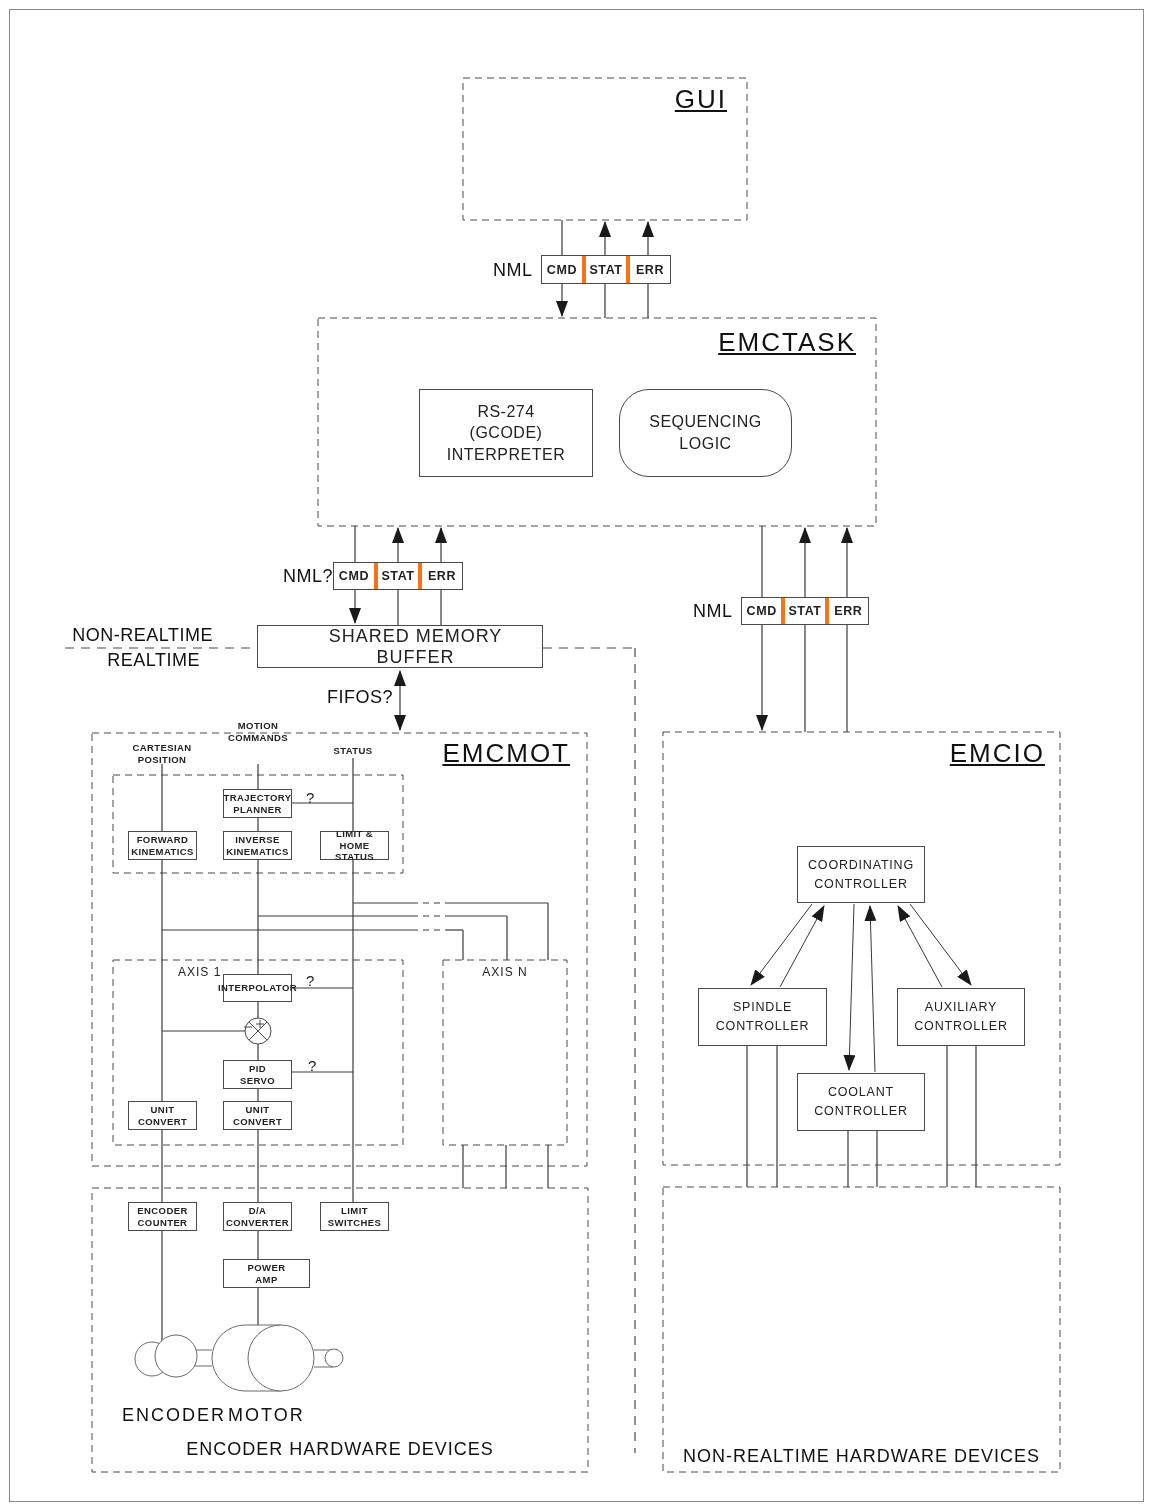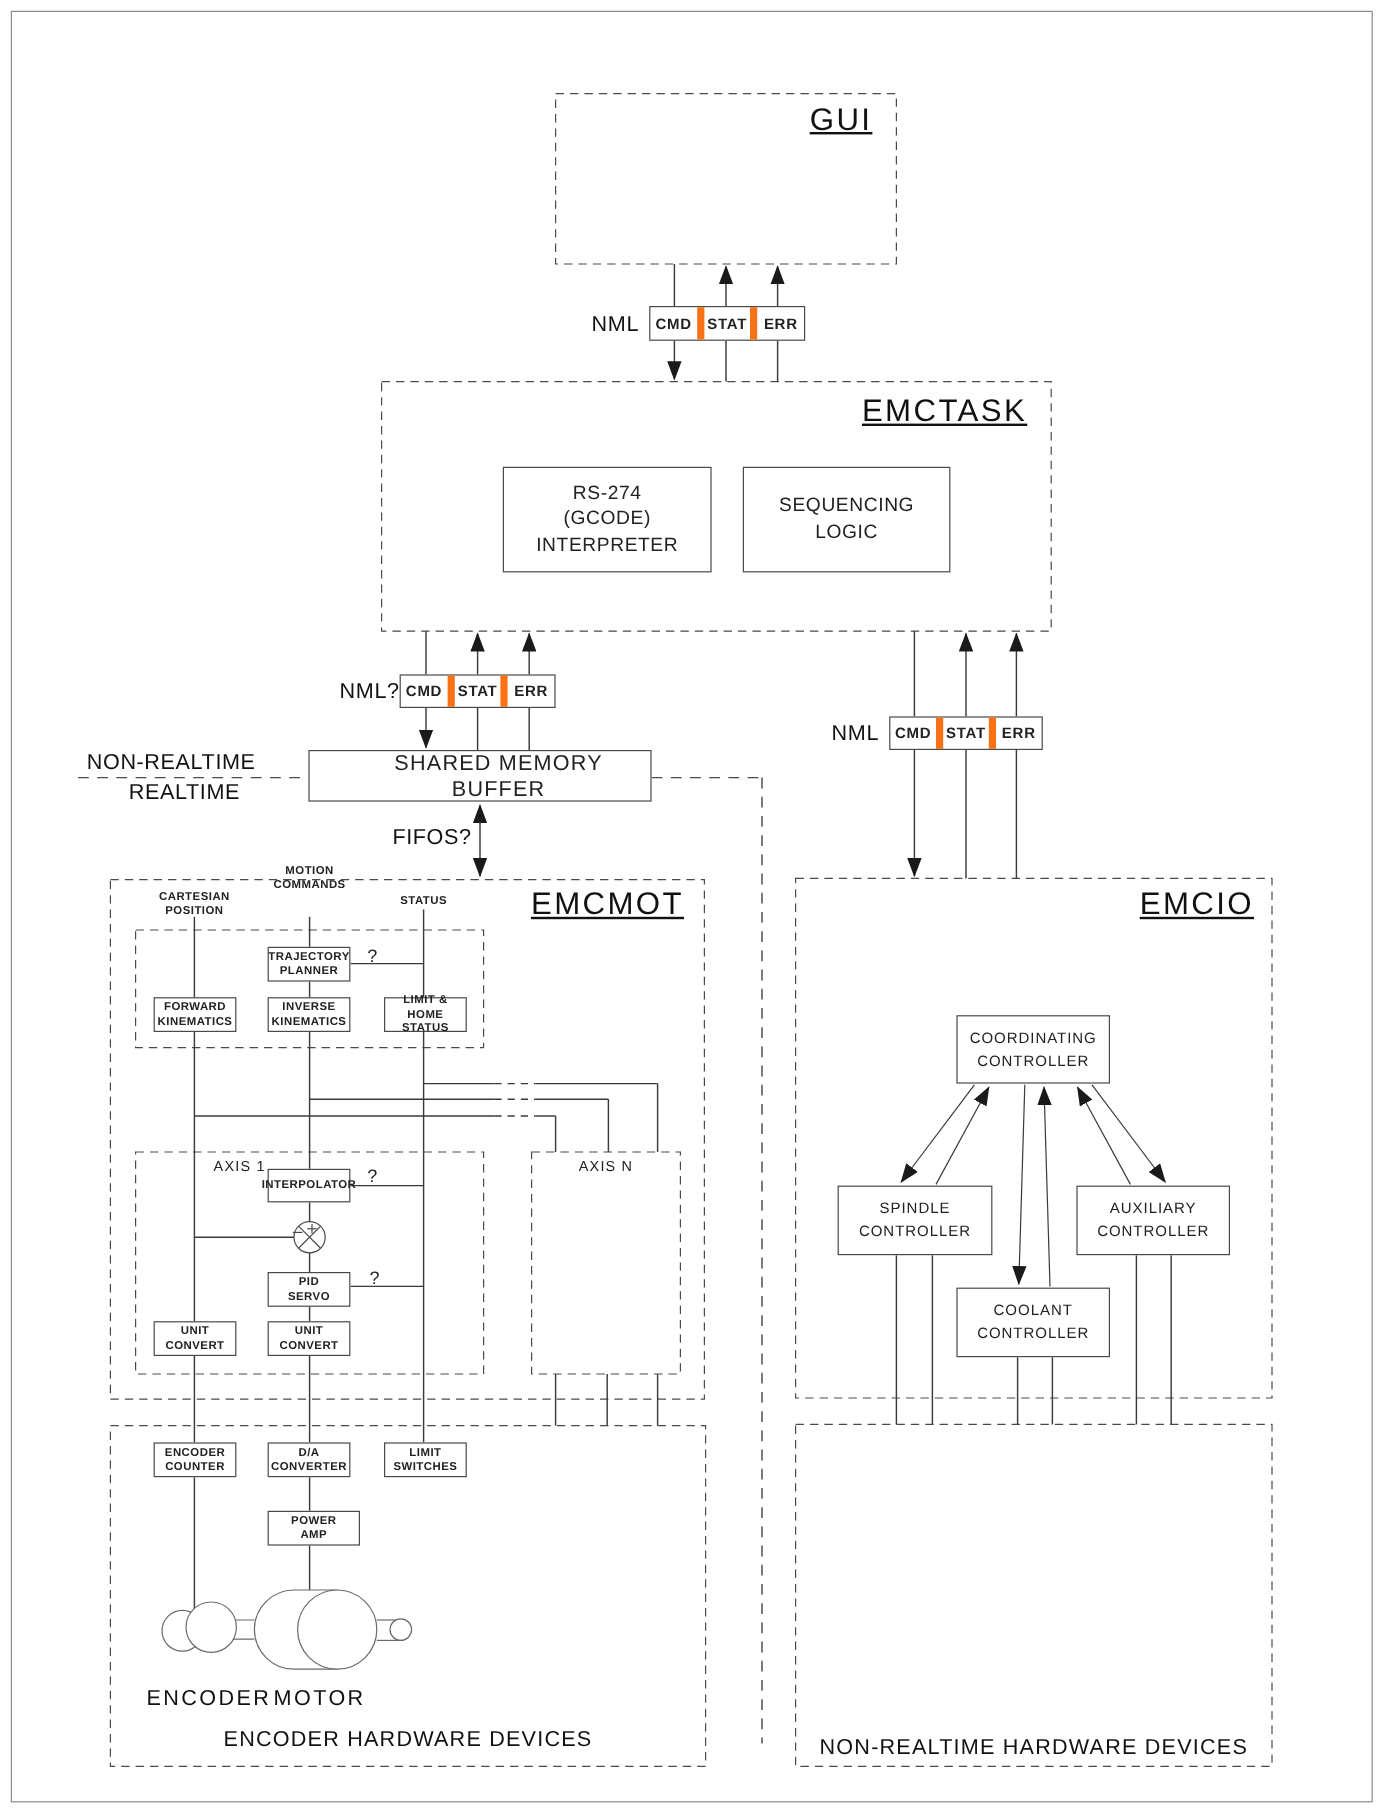--- a/index.html
+++ b/index.html
@@ -12,21 +12,21 @@
       display:flex;align-items:center;justify-content:center;text-align:center;
       white-space:pre-line;box-sizing:border-box;}
   .bx.small{font-size:9.5px;letter-spacing:.4px;line-height:1.2;font-weight:bold;color:#222;}
   .bx.mid{font-size:16px;letter-spacing:.5px;line-height:1.35;color:#222;}
   .bx.ctrl{font-size:12.5px;letter-spacing:.8px;line-height:1.5;color:#222;}
   .bx.buffer{font-size:18px;letter-spacing:1px;color:#222;padding-left:31px;}
   .chgroup{position:absolute;z-index:2;display:flex;background:#fff;
            border:1px solid #4a4a4a;box-sizing:border-box;}
   .chcell{flex:1;display:flex;align-items:center;justify-content:center;
           font-size:12.5px;letter-spacing:.6px;font-weight:bold;color:#222;}
-  .chcell + .chcell{border-left:6px solid #f97316;}
+  .chcell + .chcell{border-left:4px solid #f97316;}
   .title-big{position:absolute;z-index:2;font-size:26px;letter-spacing:2px;color:#111;text-decoration:underline;}
   .lbl{position:absolute;z-index:2;font-size:18px;letter-spacing:.5px;color:#111;}
   .tiny{position:absolute;z-index:2;font-size:9.5px;letter-spacing:.4px;font-weight:bold;
         line-height:1.25;text-align:center;white-space:pre-line;color:#222;}
   .axis{position:absolute;z-index:2;font-size:12px;letter-spacing:1px;color:#222;}
   .qmark{position:absolute;z-index:2;font-size:15px;color:#222;}
   .ta-r{text-align:right;}
   .ta-c{text-align:center;}
 </style>
 </head>
@@ -184,21 +184,21 @@
     <div class="chcell">CMD</div>
     <div class="chcell">STAT</div>
     <div class="chcell">ERR</div>
   </div>
 
   <div class="bx buffer" style="left:257px;top:625px;width:286px;height:43px;">SHARED MEMORY BUFFER</div>
 
   <div class="bx mid" style="left:419px;top:389px;width:174px;height:88px;">RS-274
 (GCODE)
 INTERPRETER</div>
-  <div class="bx mid" style="left:619px;top:389px;width:173px;height:88px;">SEQUENCING
+  <div class="bx mid" style="left:619px;top:389px;width:173px;height:88px;border-radius:30px;">SEQUENCING
 LOGIC</div>
 
   <div class="tiny" style="left:117px;top:742px;width:90px;">CARTESIAN
 POSITION</div>
   <div class="tiny" style="left:213px;top:720px;width:90px;">MOTION
 COMMANDS</div>
   <div class="tiny" style="left:308px;top:745px;width:90px;">STATUS</div>
 
   <div class="bx small" style="left:223px;top:789px;width:69px;height:29px;">TRAJECTORY
 PLANNER</div>
@@ -229,20 +229,20 @@
 CONTROLLER</div>
   <div class="bx ctrl" style="left:797px;top:1073px;width:128px;height:58px;">COOLANT
 CONTROLLER</div>
 
   <div class="bx small" style="left:128px;top:1202px;width:69px;height:29px;">ENCODER
 COUNTER</div>
   <div class="bx small" style="left:223px;top:1202px;width:69px;height:29px;">D/A
 CONVERTER</div>
   <div class="bx small" style="left:320px;top:1202px;width:69px;height:29px;">LIMIT
 SWITCHES</div>
-  <div class="bx small" style="left:223px;top:1259px;width:77px;height:29px;">POWER
+  <div class="bx small" style="left:223px;top:1259px;width:87px;height:29px;">POWER
 AMP</div>
 
   <div class="lbl" style="left:122px;top:1405px;letter-spacing:2px;">ENCODER</div>
   <div class="lbl" style="left:228px;top:1405px;letter-spacing:2px;">MOTOR</div>
   <div class="lbl ta-c" style="left:92px;top:1439px;width:496px;letter-spacing:1px;">ENCODER HARDWARE DEVICES</div>
   <div class="lbl ta-c" style="left:663px;top:1446px;width:397px;letter-spacing:1px;">NON-REALTIME HARDWARE DEVICES</div>
 </div>
 
 </body></html>

